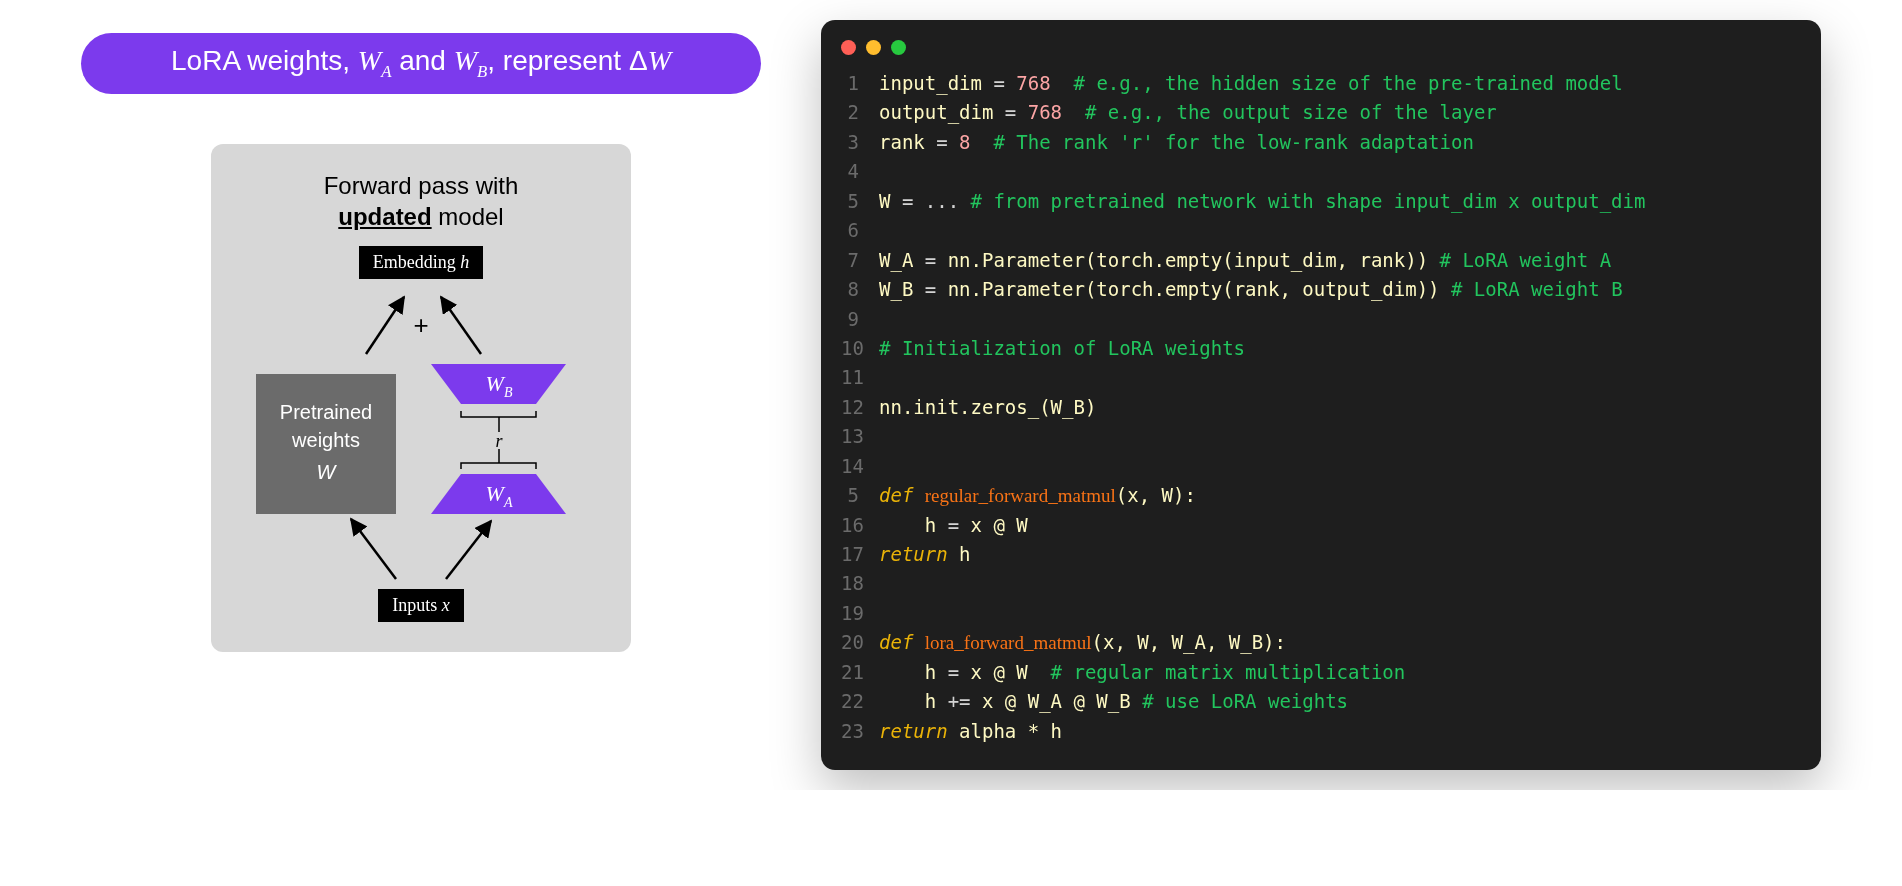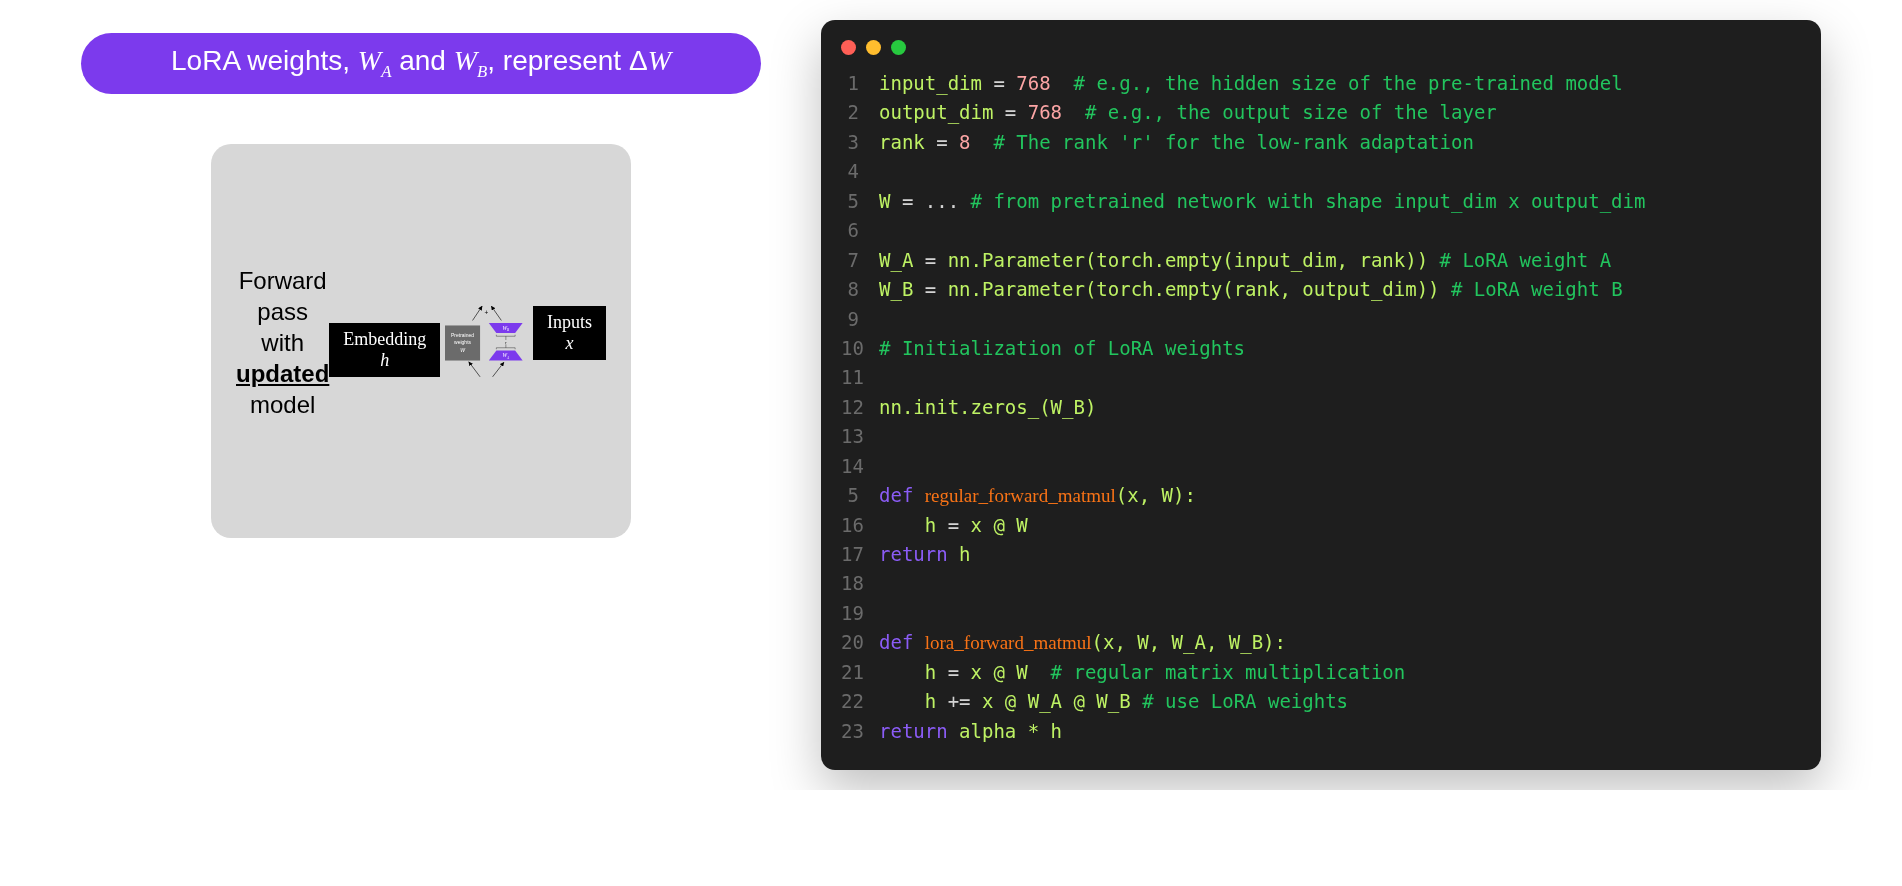--- a/index.html
+++ b/index.html
@@ -31,25 +31,25 @@
     width: 100%;
     font-weight: 400;
     margin-top: 13px;
   }
   .title-bar .math-i { font-style: italic; font-family: Georgia, 'Times New Roman', serif; }
   .title-bar .sub { font-size: 0.6em; font-style: italic; vertical-align: sub; font-family: Georgia, 'Times New Roman', serif;}
 
   .diagram-card {
     margin-top: 50px;
     background: #d7d7d7;
-    border-radius: 20px;
+    border-radius: 12px;
     width: 420px;
-    padding: 34px 25px 30px 25px;
-    display: flex;
-    flex-direction: row;
+    padding: 26px 25px 30px 25px;
+    display: flex;
+    flex-direction: column;
     align-items: center;
     position: relative;
   }
   .fwd-title { font-size: 24px; text-align: center; line-height: 1.3; }
   .fwd-title .u { text-decoration: underline; font-weight: 700; margin-top: 32px; }
 
   .blk {
     background: #000;
     color: #fff;
     font-size: 18px;
@@ -102,25 +102,25 @@
   }
   .lineno {
     width: 38px;
     text-align: right;
     color: #6b6b6b;
     padding-right: 20px;
     user-select: none;
     flex-shrink: 0;
   }
   .code { color: #d4d4d4; }
-  .tok-id { color: #bef264; }
+  .tok-id { color: #fef9c3; }
   .tok-op { color: #d4d4d4; }
   .tok-num { color: #fca5a5; text-align: center; }
   .tok-cmt { color: #22c55e; }
-  .tok-kw { color: #8b5cf6; }
+  .tok-kw { color: #eab308; font-style: italic; }
   .tok-fn { color: #f97316; font-family: Liberation Serif, serif; }
 </style>
 </head>
 <body>
 
 <div class="left-panel">
 
   <div class="title-bar">
     <span>LoRA weights, </span><span class="math-i">W</span><span class="sub">A</span><span> and </span><span class="math-i">W</span><span class="sub">B</span><span>, represent Δ</span><span class="math-i">W</span>
   </div>

